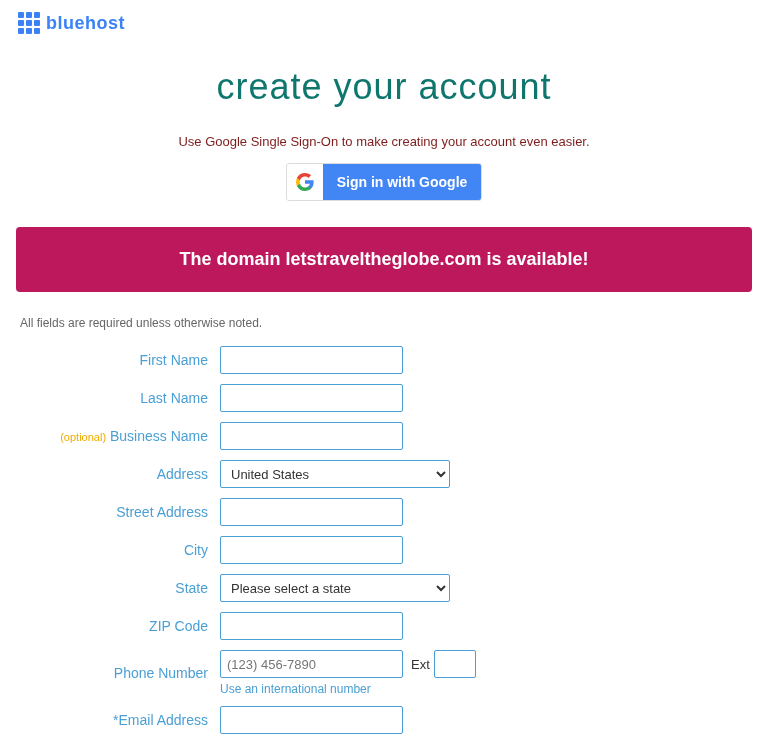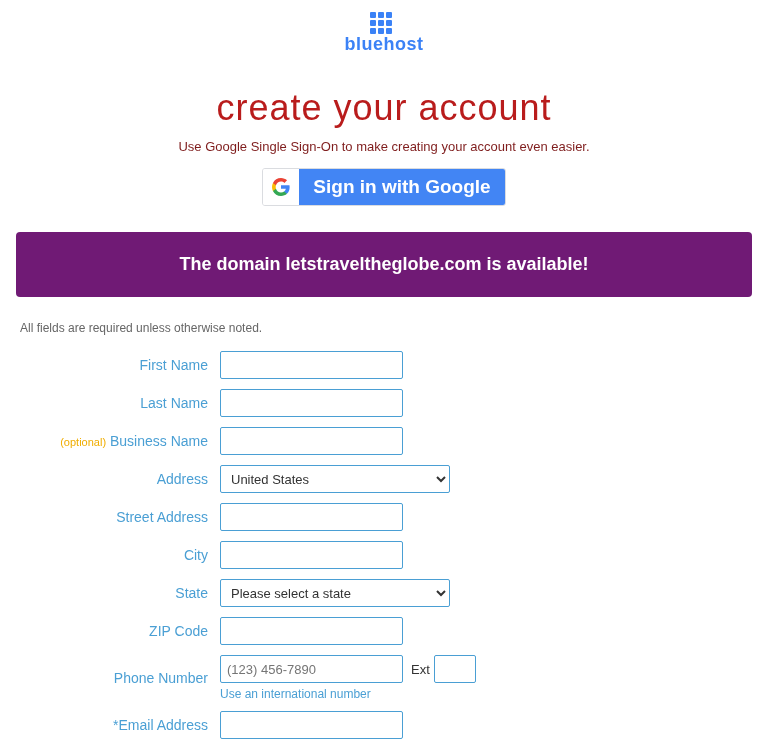--- a/index.html
+++ b/index.html
@@ -9,21 +9,20 @@
       color: #333;
       width: 768px;
       min-height: 754px;
     }
 
     
     .header {
       padding: 12px 18px;
       display: flex;
       align-items: center;
-      flex-direction: column;
     }
     .logo-grid {
       display: inline-grid;
       grid-template-columns: repeat(3, 6px);
       grid-template-rows: repeat(3, 6px);
       gap: 2px;
       margin-right: 6px;
     }
     .logo-dot {
       width: 6px;
@@ -37,25 +36,25 @@
       font-weight: bold;
       letter-spacing: 0.5px;
     }
 
     
     .title-section {
       text-align: center;
       padding: 20px 0 16px;
     }
     .page-title {
-      color: #b91c1c;
+      color: #0f766e;
       font-size: 36px;
       font-weight: 300;
       letter-spacing: 1px;
-      margin-bottom: 10px;
+      margin-bottom: 26px;
     }
     .google-sso-text {
       color: #7f1d1d;
       font-size: 13px;
       margin-bottom: 14px;
     }
     .google-btn {
       display: inline-flex;
       align-items: center;
       border: 1px solid #dadce0;
@@ -69,31 +68,31 @@
       width: 36px;
       height: 36px;
       display: flex;
       align-items: center;
       justify-content: center;
       background: #fff;
     }
     .google-btn-label {
       background: #4285f4;
       color: #fff;
-      font-size: 19px;
+      font-size: 14px;
       font-weight: bold;
       padding: 0 14px;
       height: 36px;
       display: flex;
       align-items: center;
     }
 
     
     .domain-banner {
-      background: #701a75;
+      background: #be185d;
       margin: 10px 16px 24px;
       border-radius: 4px;
       text-align: center;
       padding: 22px 20px;
     }
     .domain-banner-text {
       color: #fff;
       font-size: 18px;
       font-weight: bold;
     }

